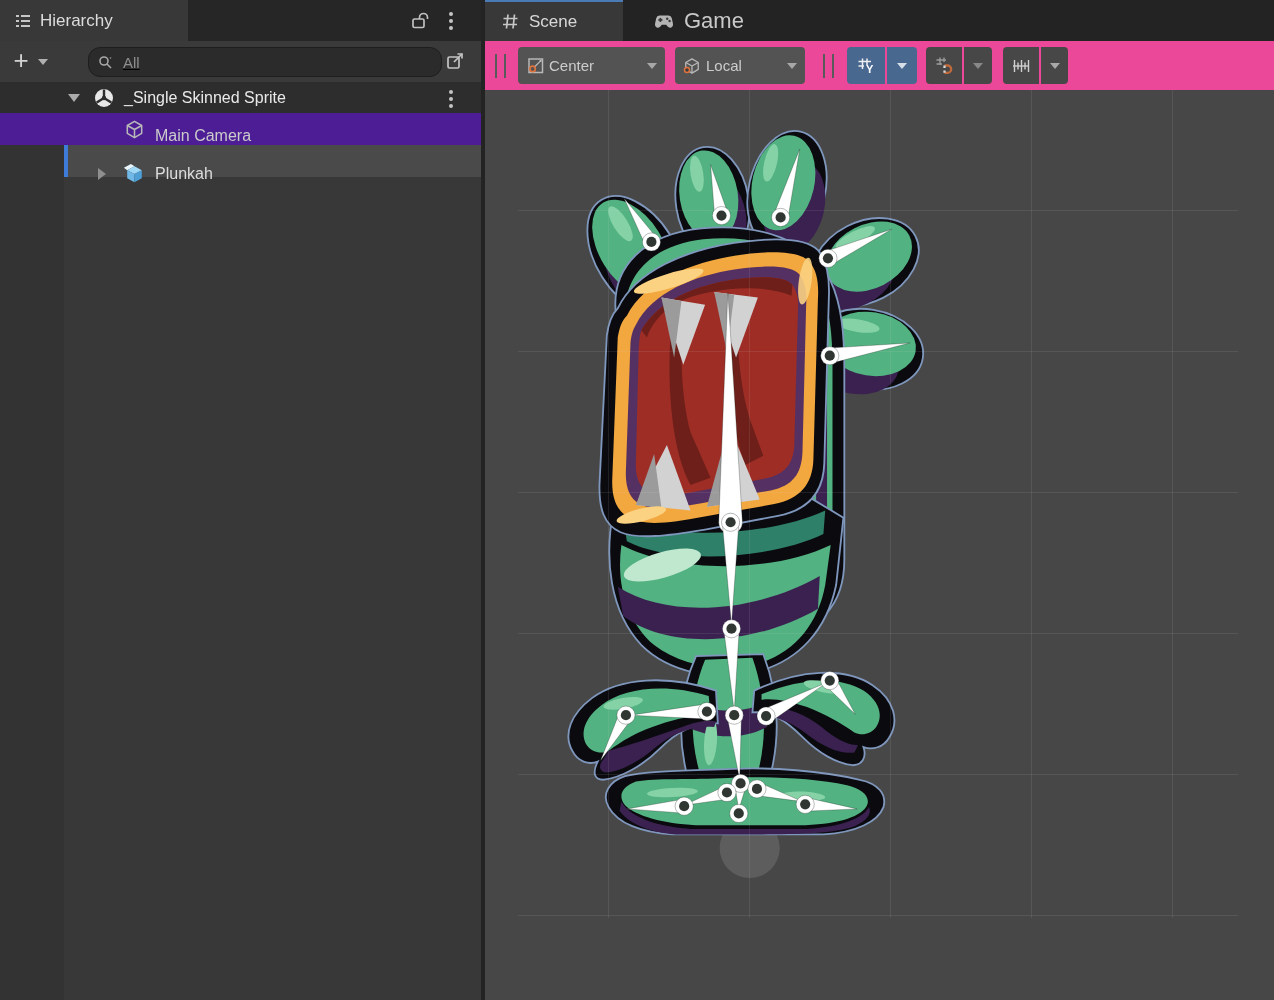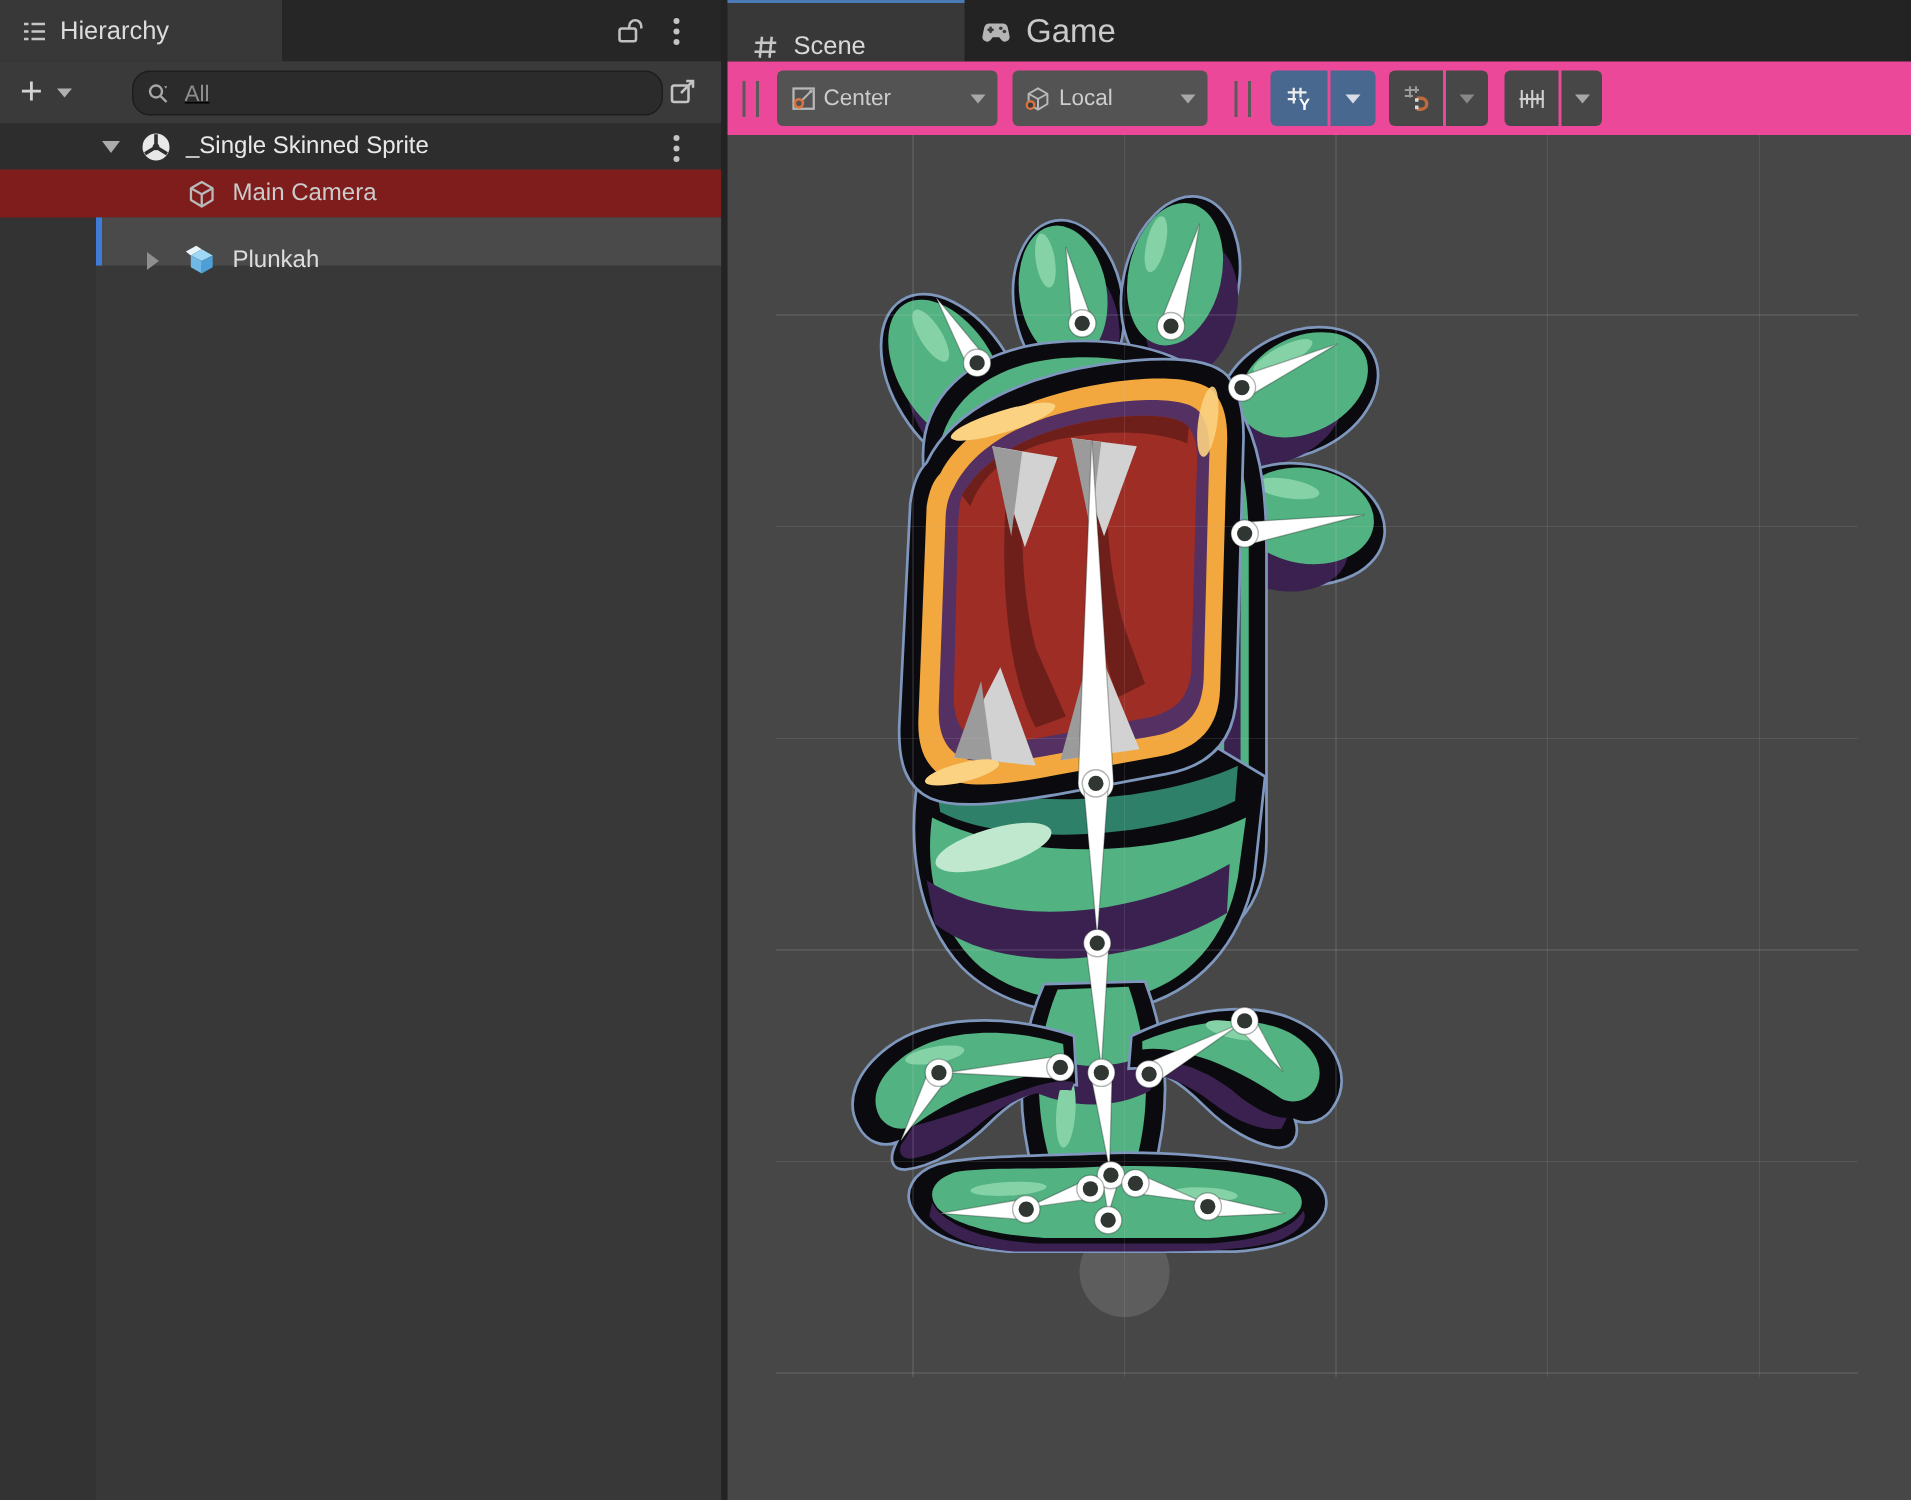--- a/index.html
+++ b/index.html
@@ -20,33 +20,33 @@
   .plus-caret{left:38px;top:18px;}
   .search{left:88px;top:6px;width:352px;height:28px;background:#2b2b2b;border:1px solid #1e1e1e;border-radius:12px;display:flex;align-items:center;text-decoration:underline;}
   .search input{background:transparent;border:none;outline:none;color:#cfcfcf;font-size:15px;width:280px;margin-left:6px;font-family:"Liberation Sans",sans-serif;}
   .search input::placeholder{color:#8e8e8e;}
   .popout{left:444px;top:9px;}
   .gutter{left:0;top:82px;width:64px;height:918px;background:#333333;}
   .row{left:0;width:481px;display:flex;align-items:center;}
   .row .lbl{font-size:16px;color:#cbcbcb;white-space:nowrap;}
   .scene-row{top:82px;height:31px;background:#2d2d2d;}
   .scene-row .lbl{color:#e9e9e9;font-weight:normal;}
-  .cam-row{top:113px;height:32px;background:#7f1d1d;}
+  .cam-row{top:113px;height:32px;background:#4c1d95;align-items:flex-end;}
   .sel-row{top:158px;height:32px;}
   .sel-bg{left:64px;top:145px;width:417px;height:32px;background:#4a4a4a;}
   .selbar{left:64px;top:145px;width:4px;height:32px;background:#3f7cd9;}
   .tri-down{width:0;height:0;border-left:6px solid transparent;border-right:6px solid transparent;border-top:8px solid #ababab;}
   .tri-right{width:0;height:0;border-top:6px solid transparent;border-bottom:6px solid transparent;border-left:8px solid #8f8f8f;}
   .kebab{display:flex;flex-direction:column;gap:3px;}
   .kebab i{width:4px;height:4px;border-radius:50%;background:#c4c4c4;}
   
   .spanel{left:481px;top:0;width:793px;height:1000px;background:#232323;}
   .divider{left:481px;top:0;width:4px;height:1000px;background:#1c1c1c;}
   .s-tabbar{left:4px;top:0;width:789px;height:41px;background:#232323;}
-  .s-tab{left:0;top:0;width:158px;height:41px;background:#383838;border-top:2px solid #4a7bb5;box-sizing:border-box;display:flex;align-items:flex-end;}
+  .s-tab{left:0;top:0;width:138px;height:41px;background:#383838;border-top:2px solid #4a7bb5;box-sizing:border-box;display:flex;align-items:center;}
   .s-tab .lbl{color:#d8d8d8;font-size:17px;margin-left:9px;}
   .g-tab{left:166px;top:0;width:130px;height:41px;display:flex;align-items:center;}
   .g-tab .lbl{color:#c9c9c9;font-size:22px;margin-left:7px;}
   .s-toolbar{left:4px;top:41px;width:789px;height:49px;background:#ec4899;}
   .handle{top:13px;width:7px;height:24px;border-left:2px solid #5a5a5a;border-right:2px solid #5a5a5a;}
   .tbtn{top:6px;height:37px;background:#535353;border-radius:4px;display:flex;align-items:center;color:#cccccc;font-size:15px;}
   .tbtn .lbl{margin:0 4px 0 4px;}
   .tbtn .dcaret{margin-right:8px;border-top-color:#a8a8a8;}
   .tgl{top:6px;height:37px;background:#474747;display:flex;align-items:center;justify-content:center;}
   .tgl.blue{background:#49688f;}

